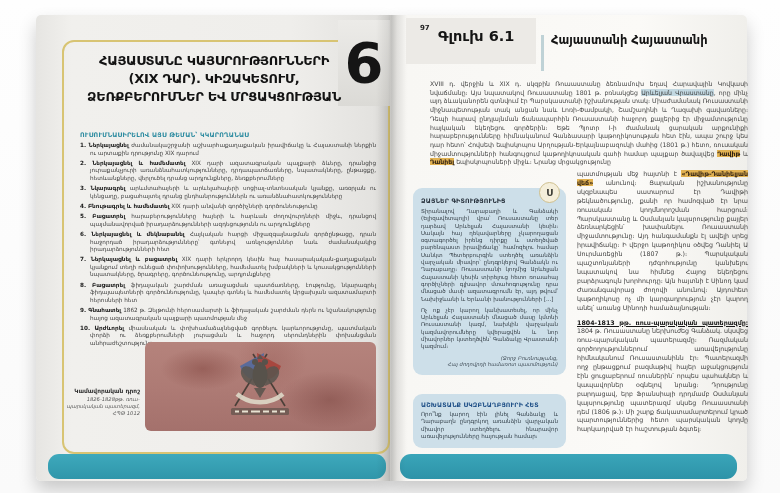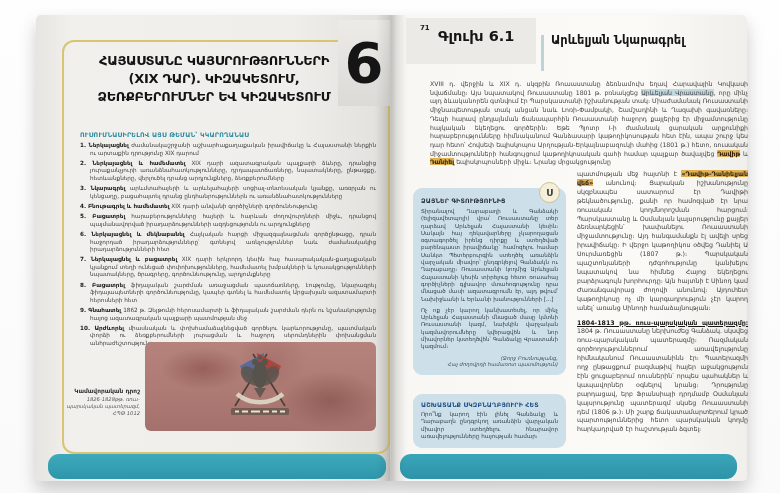--- a/index.html
+++ b/index.html
@@ -60,21 +60,21 @@
   <div class="page page-left"></div>
   <div class="page page-right"></div>
 
   <div class="frame"></div>
   <div class="tab6">
     <div class="digit">6</div>
   </div>
   <div class="title-left">
     <div>ՀԱՅԱՍՏԱՆԸ ԿԱՅՍՐՈՒԹՅՈՒՆՆԵՐԻ</div>
     <div>(XIX ԴԱՐ). ԿԻԶԱԿԵՏՈՒՄ,</div>
-    <div>ՁԵՌՔԲԵՐՈՒՄՆԵՐ ԵՎ ԿԻԶԱԿԵՏՈՒՄ</div>
+    <div>ՁԵՌՔԲԵՐՈՒՄՆԵՐ ԵՎ ՄՐՑԱԿՑՈՒԹՅԱՆ</div>
   </div>
   <div class="obj-heading">ՈՒՍՈՒՄՆԱՍԻՐԵԼՈՎ ԱՅՍ ԹԵՄԱՆ՝ ԿԿԱՐՈՂԱՆԱՍ</div>
 
   <div class="obj-list">
     <div class="obj-item"><span class="obj-num">1.</span> <span class="obj-lead">Ներկայացնել</span><span> ժամանակաշրջանի աշխարհաքաղաքական իրավիճակը և Հայաստանի ներքին ու արտաքին դրությունը XIX դարում</span></div>
     <div class="obj-item"><span class="obj-num">2.</span> <span class="obj-lead">Ներկայացնել և համեմատել</span><span> XIX դարի ազատագրական պայքարի ձևերը, դրանցից յուրաքանչյուրի առանձնահատկությունները, դրդապատճառները, նպատակները, ընթացքը, հետևանքները, վերլուծել դրանց արդյունքները, ձեռքբերումները</span></div>
     <div class="obj-item"><span class="obj-num">3.</span> <span class="obj-lead">Նկարագրել</span><span> արևմտահայերի և արևելահայերի սոցիալ-տնտեսական կյանքը, առօրյան ու կենցաղը, բացահայտել դրանց ընդհանրություններն ու առանձնահատկությունները</span></div>
     <div class="obj-item"><span class="obj-num">4.</span> <span class="obj-lead">Բնութագրել և համեմատել</span><span> XIX դարի անվանի գործիչների գործունեությունը</span></div>
     <div class="obj-item"><span class="obj-num">5.</span> <span class="obj-lead">Բացատրել</span><span> հարաբերությունները հայերի և հարևան ժողովուրդների միջև, դրանցով պայմանավորված իրադարձությունների ազդեցությունն ու արդյունքները</span></div>
     <div class="obj-item"><span class="obj-num">6.</span> <span class="obj-lead">Ներկայացնել և մեկնաբանել</span><span> Հայկական հարցի միջազգայնացման գործընթացը, դրան հաջորդած իրադարձությունները՝ գտնելով առնչություններ նաև ժամանակակից իրադարձությունների հետ</span></div>
@@ -108,25 +108,25 @@
           <rect x="135" y="68.5" width="5" height="2"></rect>
       </g>
     </svg>
   </div>
   <div class="figcaption">
     <div class="cap-title">Կամավորական դրոշ</div>
     <div class="cap-detail">1826-1828թթ. ռուս-պարսկական պատերազմ, ՀՊԹ 1012</div>
   </div>
 
   <div class="chapter-bg"></div>
-  <div class="pagenum">71</div>
+  <div class="pagenum">97</div>
   <div class="chapter-label">Գլուխ 6.1</div>
   <div class="hdr-divider"></div>
   <div class="title-right">
-    <div>Արևելյան Նկարագրել</div>
+    <div>Հայաստանի Հայաստանի</div>
   </div>
 
   <div class="intro"><span>XVIII դ. վերջին և XIX դ. սկզբին Ռուսաստանը ձեռնամուխ եղավ Հարավային Կովկասի նվաճմանը։ Այս նպատակով Ռուսաստանը 1801 թ. բռնակցեց </span><span class="hl-cyan">Արևելյան Վրաստանը</span><span>, որը մինչ այդ ձևականորեն գտնվում էր Պարսկաստանի իշխանության տակ։ Միաժամանակ Ռուսաստանի միջնապետության տակ անցան նաև Լոռի-Փամբակի, Շամշադինի և Ղազախի գավառները։ Դեպի հարավ ընդլայնման ճանապարհին Ռուսաստանի հաջորդ քայլերից էր միջամտությունը հայկական եկեղեցու գործերին։ Եթե Պյոտր I-ի ժամանակ ցարական արքունիքի հարաբերությունները հիմնականում Գանձասարի կաթողիկոսության հետ էին, ապա շուրջ կես դար հետո՝ Հովսեփ եպիսկոպոս Արղության-Երկայնաբազուկի մահից (1801 թ.) հետո, ռուսական միջամտությունների հանգույցում կաթողիկոսական գահի համար պայքար ծավալվեց </span><span class="hl-amber">Դավիթ</span><span> և </span><span class="hl-amber">Դանիել</span><span> եպիսկոպոսների միջև։ Նրանց մրցակցությունը</span></div>
 
   <div class="sidebar-box">
     <div class="sb-icon">Ս</div>
     <div class="sb-heading">ՁԱՅՆԵՐ ԳԻՏՈՒԹՅՈՒՆԻՑ</div>
     <div class="sb-quote">
       <p>Տիրանալով Ղարաբաղի և Գանձակի (Ելիզավետպոլի) վրա՝ Ռուսաստանը տեր դարձավ Արևելյան Հայաստանի կեսին։ Սակայն հայ ղեկավարները չկարողացան օգտագործել իրենց դիրքը և ստեղծված բարենպաստ իրավիճակը՝ համոզելու համար Սանկտ Պետերբուրգին ստեղծել առանձին վարչական միավոր՝ ընդգրկելով Գանձակն ու Ղարաբաղը։ Ռուսաստանի կողմից Արևելյան Հայաստանի կեսին տիրելուց հետո ռուսահայ գործիչների գլխավոր մտահոգությունը դրա մնացած մասի ազատագրումն էր, այդ թվում՝ Նախիջևանի և Երևանի խանությունների [...]</p>
       <p>Ոչ ոք չէր կարող կանխատեսել, որ մինչ Արևելյան Հայաստանի մնացած մասը կմտնի Ռուսաստանի կազմ, նախկին վարչական կազմավորումները կվերացվեն և նոր միավորներ կստեղծվեն՝ Գանձակը Վրաստանի կազմում։</p>

